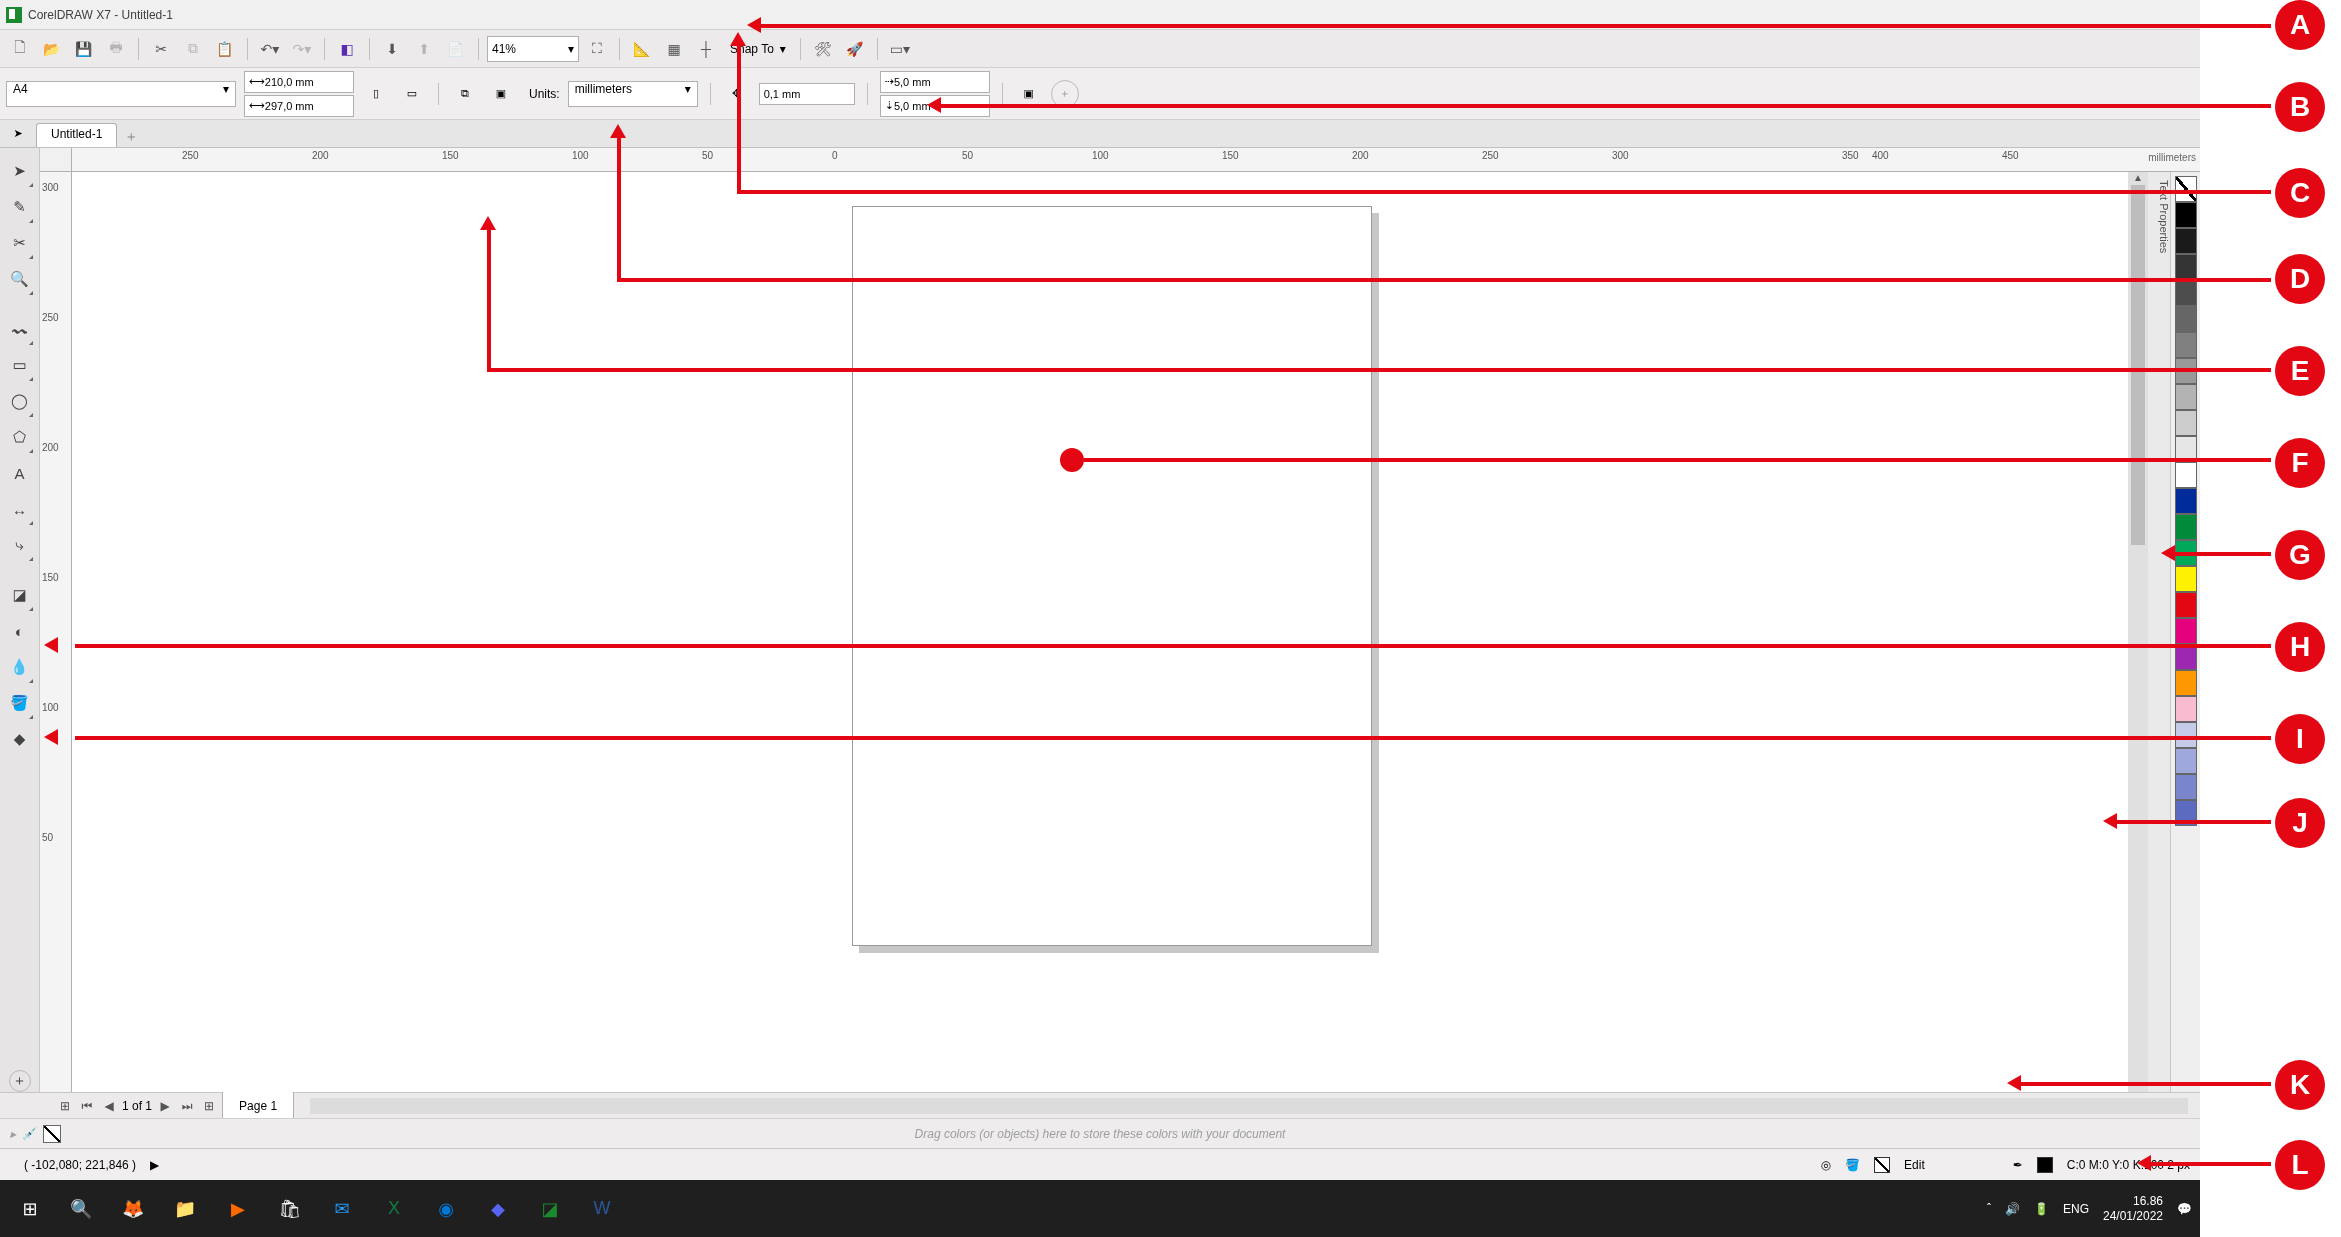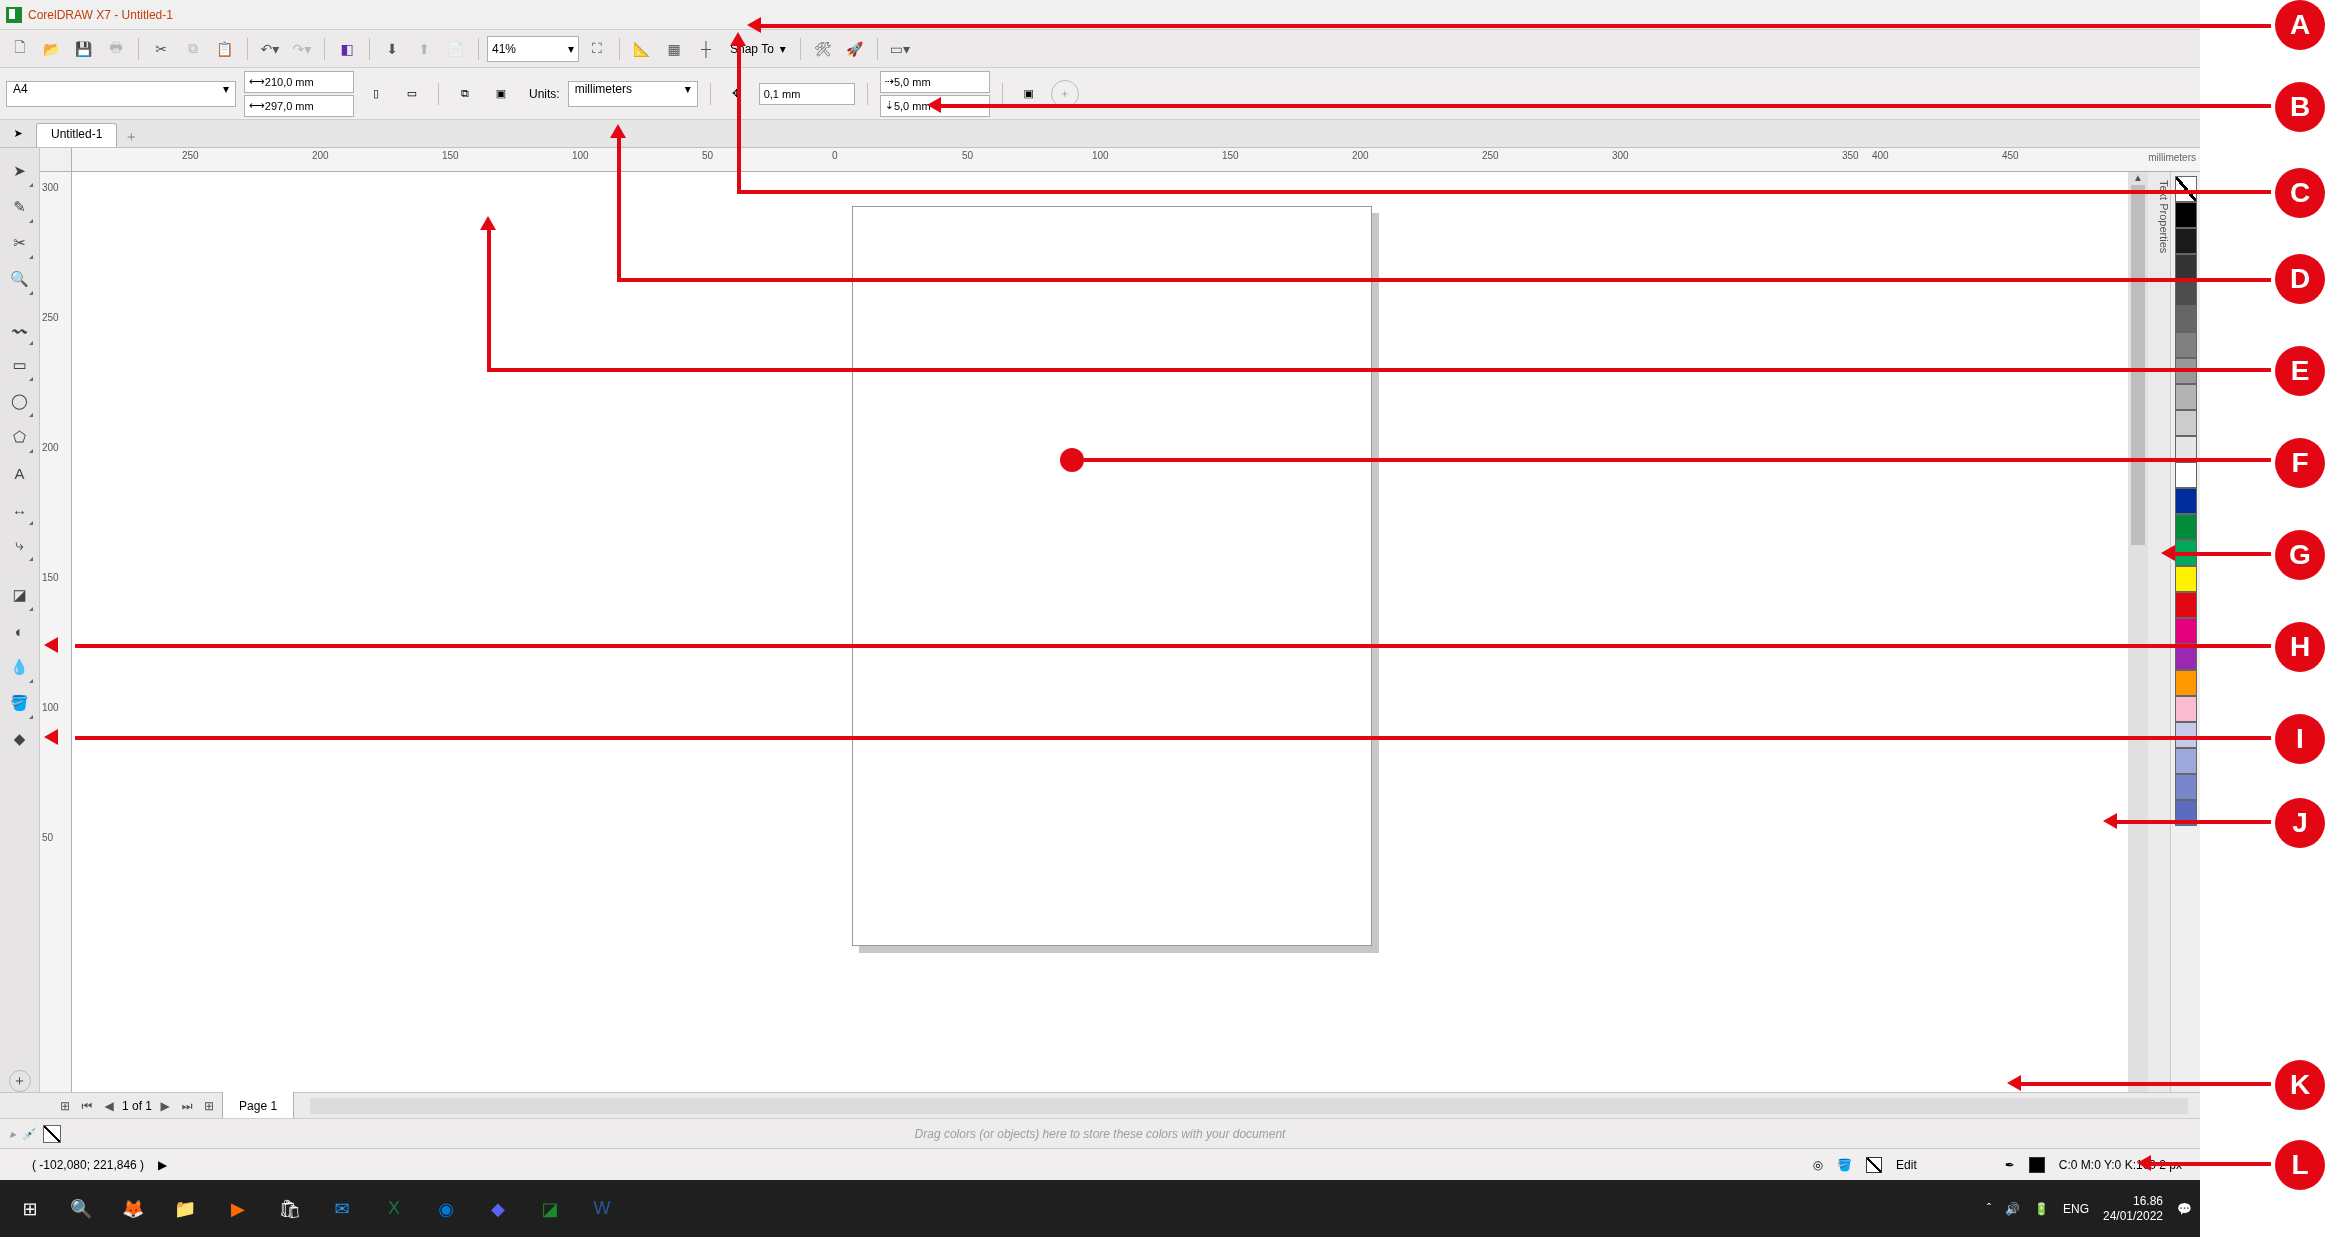--- a/index.html
+++ b/index.html
@@ -2,21 +2,21 @@
 <html><head>
 <meta charset="utf-8">
 <style>
   * { box-sizing: border-box; margin: 0; padding: 0; }
   body { font-family: "Segoe UI", Tahoma, sans-serif; font-size: 11px; background: #fff; overflow: hidden; width: 2341px; height: 1237px; position: relative; }
   .app-window { position: absolute; left: 0; top: 0; width: 2200px; height: 1180px; display: flex; flex-direction: column; background: #e8e8e8; }
   
   .titlebar { height: 30px; background: #f0f0f0; display: flex; align-items: center; padding: 0 6px; border-bottom: 1px solid #d0d0d0; }
   .app-icon { width: 16px; height: 16px; background: #1b8a2f; margin-right: 6px; position: relative; }
   .app-icon::after { content:""; position:absolute; left:3px; top:2px; width:6px; height:10px; background:#fff; }
-  .titlebar-title { font-size: 12px; color: #c2410c; }
+  .titlebar-title { font-size: 12px; color: #404040; }
   .titlebar-spacer { flex: 1; }
   
   .menubar { height: 30px; background: #f8f8f8; display: flex; align-items: center; padding: 0 6px; gap: 14px; border-bottom: 1px solid #d0d0d0; }
   .menu-item { font-size: 12px; color: #222; cursor: default; padding: 2px 4px; }
   
   .toolbar { height: 38px; background: #eceaea; display: flex; align-items: center; padding: 0 6px; gap: 4px; border-bottom: 1px solid #d0d0d0; }
   .tb-btn { width: 28px; height: 28px; display: flex; align-items: center; justify-content: center; border-radius: 2px; color: #555; font-size: 14px; }
   .tb-sep { width: 1px; height: 22px; background: #c0c0c0; margin: 0 4px; }
   .tb-btn.disabled { opacity: 0.35; }
   .zoom-combo { width: 92px; height: 26px; border: 1px solid #b0b0b0; background: #fff; display: flex; align-items: center; padding: 0 4px; font-size: 12px; }
@@ -67,21 +67,21 @@
   .page-tab { padding:18px 16px; background:#fff; border:1px solid #b0b0b0; border-bottom:none; font-size:12px;}
   .hscroll { flex:1; margin:0 12px; height:16px; background:#dcdcdc; position:relative;}
   .hscroll .htrack { position:absolute; left:18px; right:18px; top:0; bottom:0;}
   
   .docpalette { height:30px; background:#eeecec; display:flex; align-items:center; border-top:1px solid #d0d0d0; padding:0 10px; color:#9e9e9e; font-style:italic; font-size:12px; justify-content:center; position:relative;}
   .docpalette .left-ctrl { position:absolute; left:10px; display:flex; gap:6px; align-items:center;}
   .docpalette .eyedrop { font-style:normal;}
   .docpalette .noneswatch { width:18px; height:18px; border:1px solid #666; background:#fff; position:relative;}
   .docpalette .noneswatch::after{content:"";position:absolute; inset:0; background:linear-gradient(to top right, transparent 44%, #000 44%, #000 56%, transparent 56%);}
   
-  .statusbar { height:32px; background:#f0eeee; display:flex; align-items:center; padding:0 18px; gap:14px; border-top:1px solid #c8c8c8; font-size:12px;}
+  .statusbar { height:32px; background:#f0eeee; display:flex; align-items:center; padding:0 10px; gap:14px; border-top:1px solid #c8c8c8; font-size:12px;}
   .statusbar .spacer { flex:1; }
   .status-swatch { width:16px; height:16px; background:#000; border:1px solid #333;}
   .status-none { width:16px; height:16px; border:1px solid #333; position:relative; background:#fff;}
   .status-none::after{content:"";position:absolute; inset:0; background:linear-gradient(to top right, transparent 44%, #000 44%, #000 56%, transparent 56%);}
   
   .taskbar { position:absolute; left:0; bottom:0; width:2200px; height:57px; background:#1f1f1f; display:flex; align-items:center; padding:0 8px; gap:8px; }
   .task-icon { width:44px; height:44px; display:flex; align-items:center; justify-content:center; color:#fff; font-size:18px;}
   .task-right { margin-left:auto; display:flex; align-items:center; gap:14px; color:#fff; font-size:12px;}
   .task-clock { text-align:right; line-height:1.2;}
   

